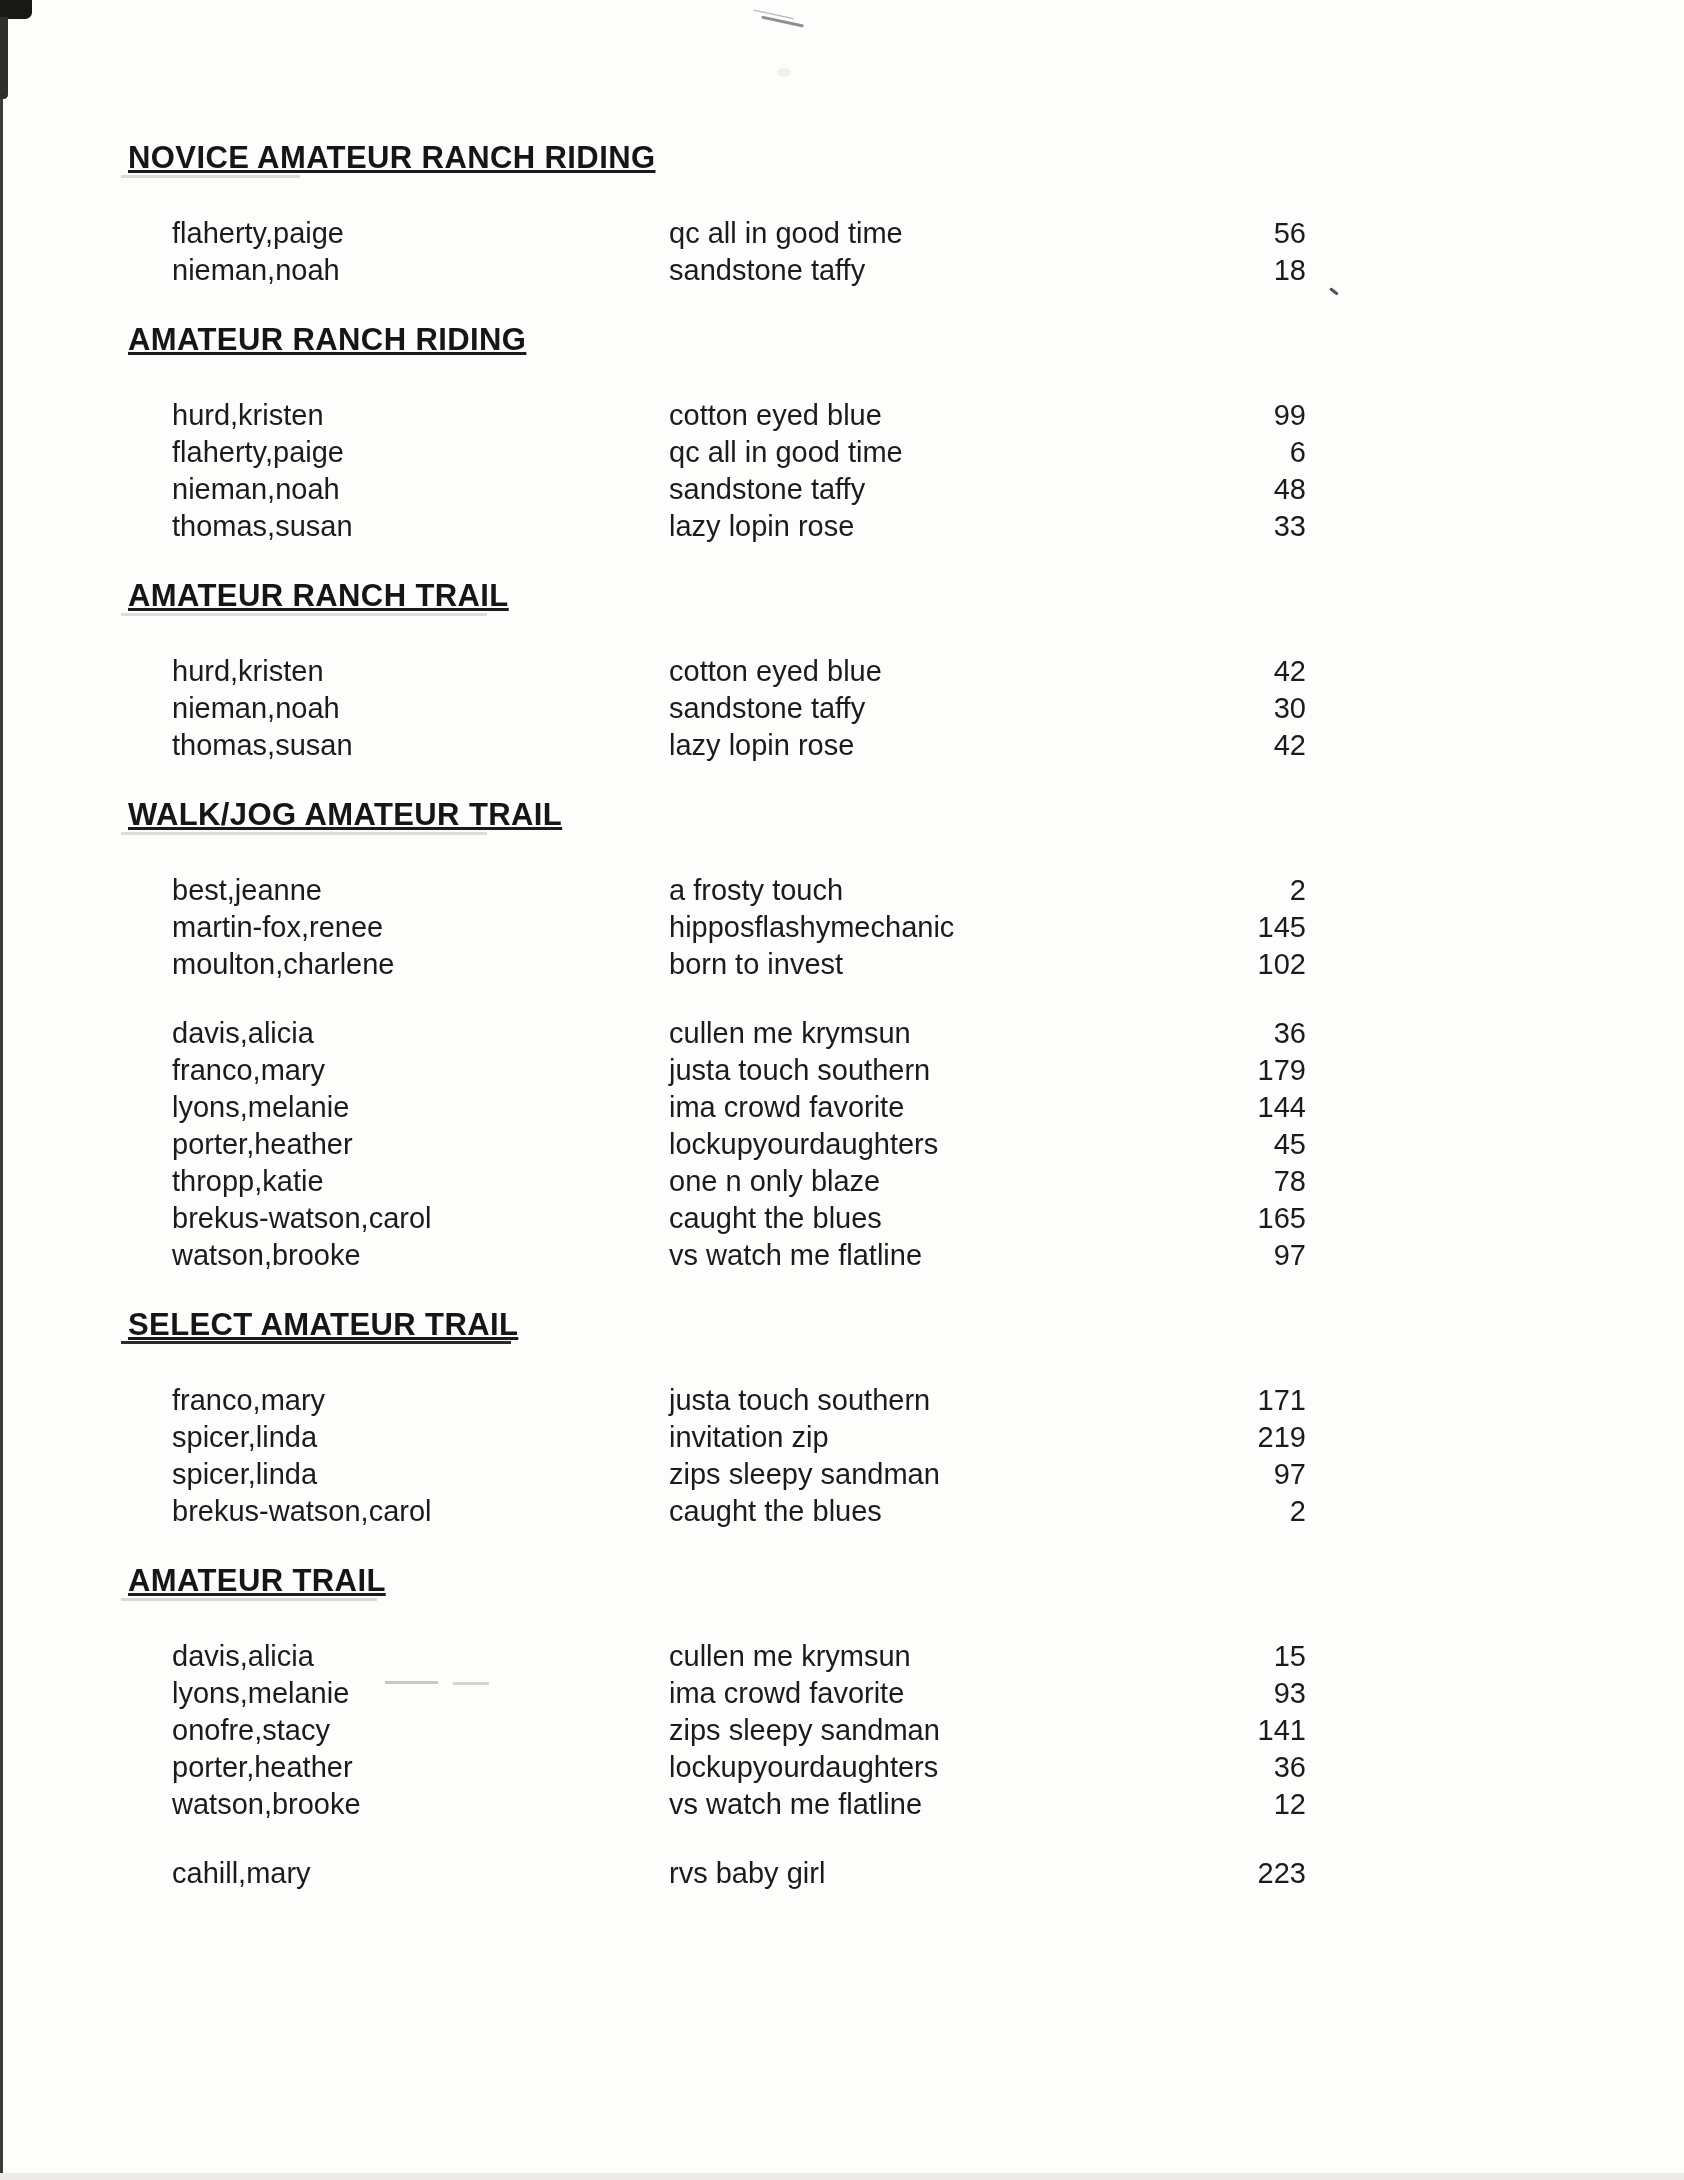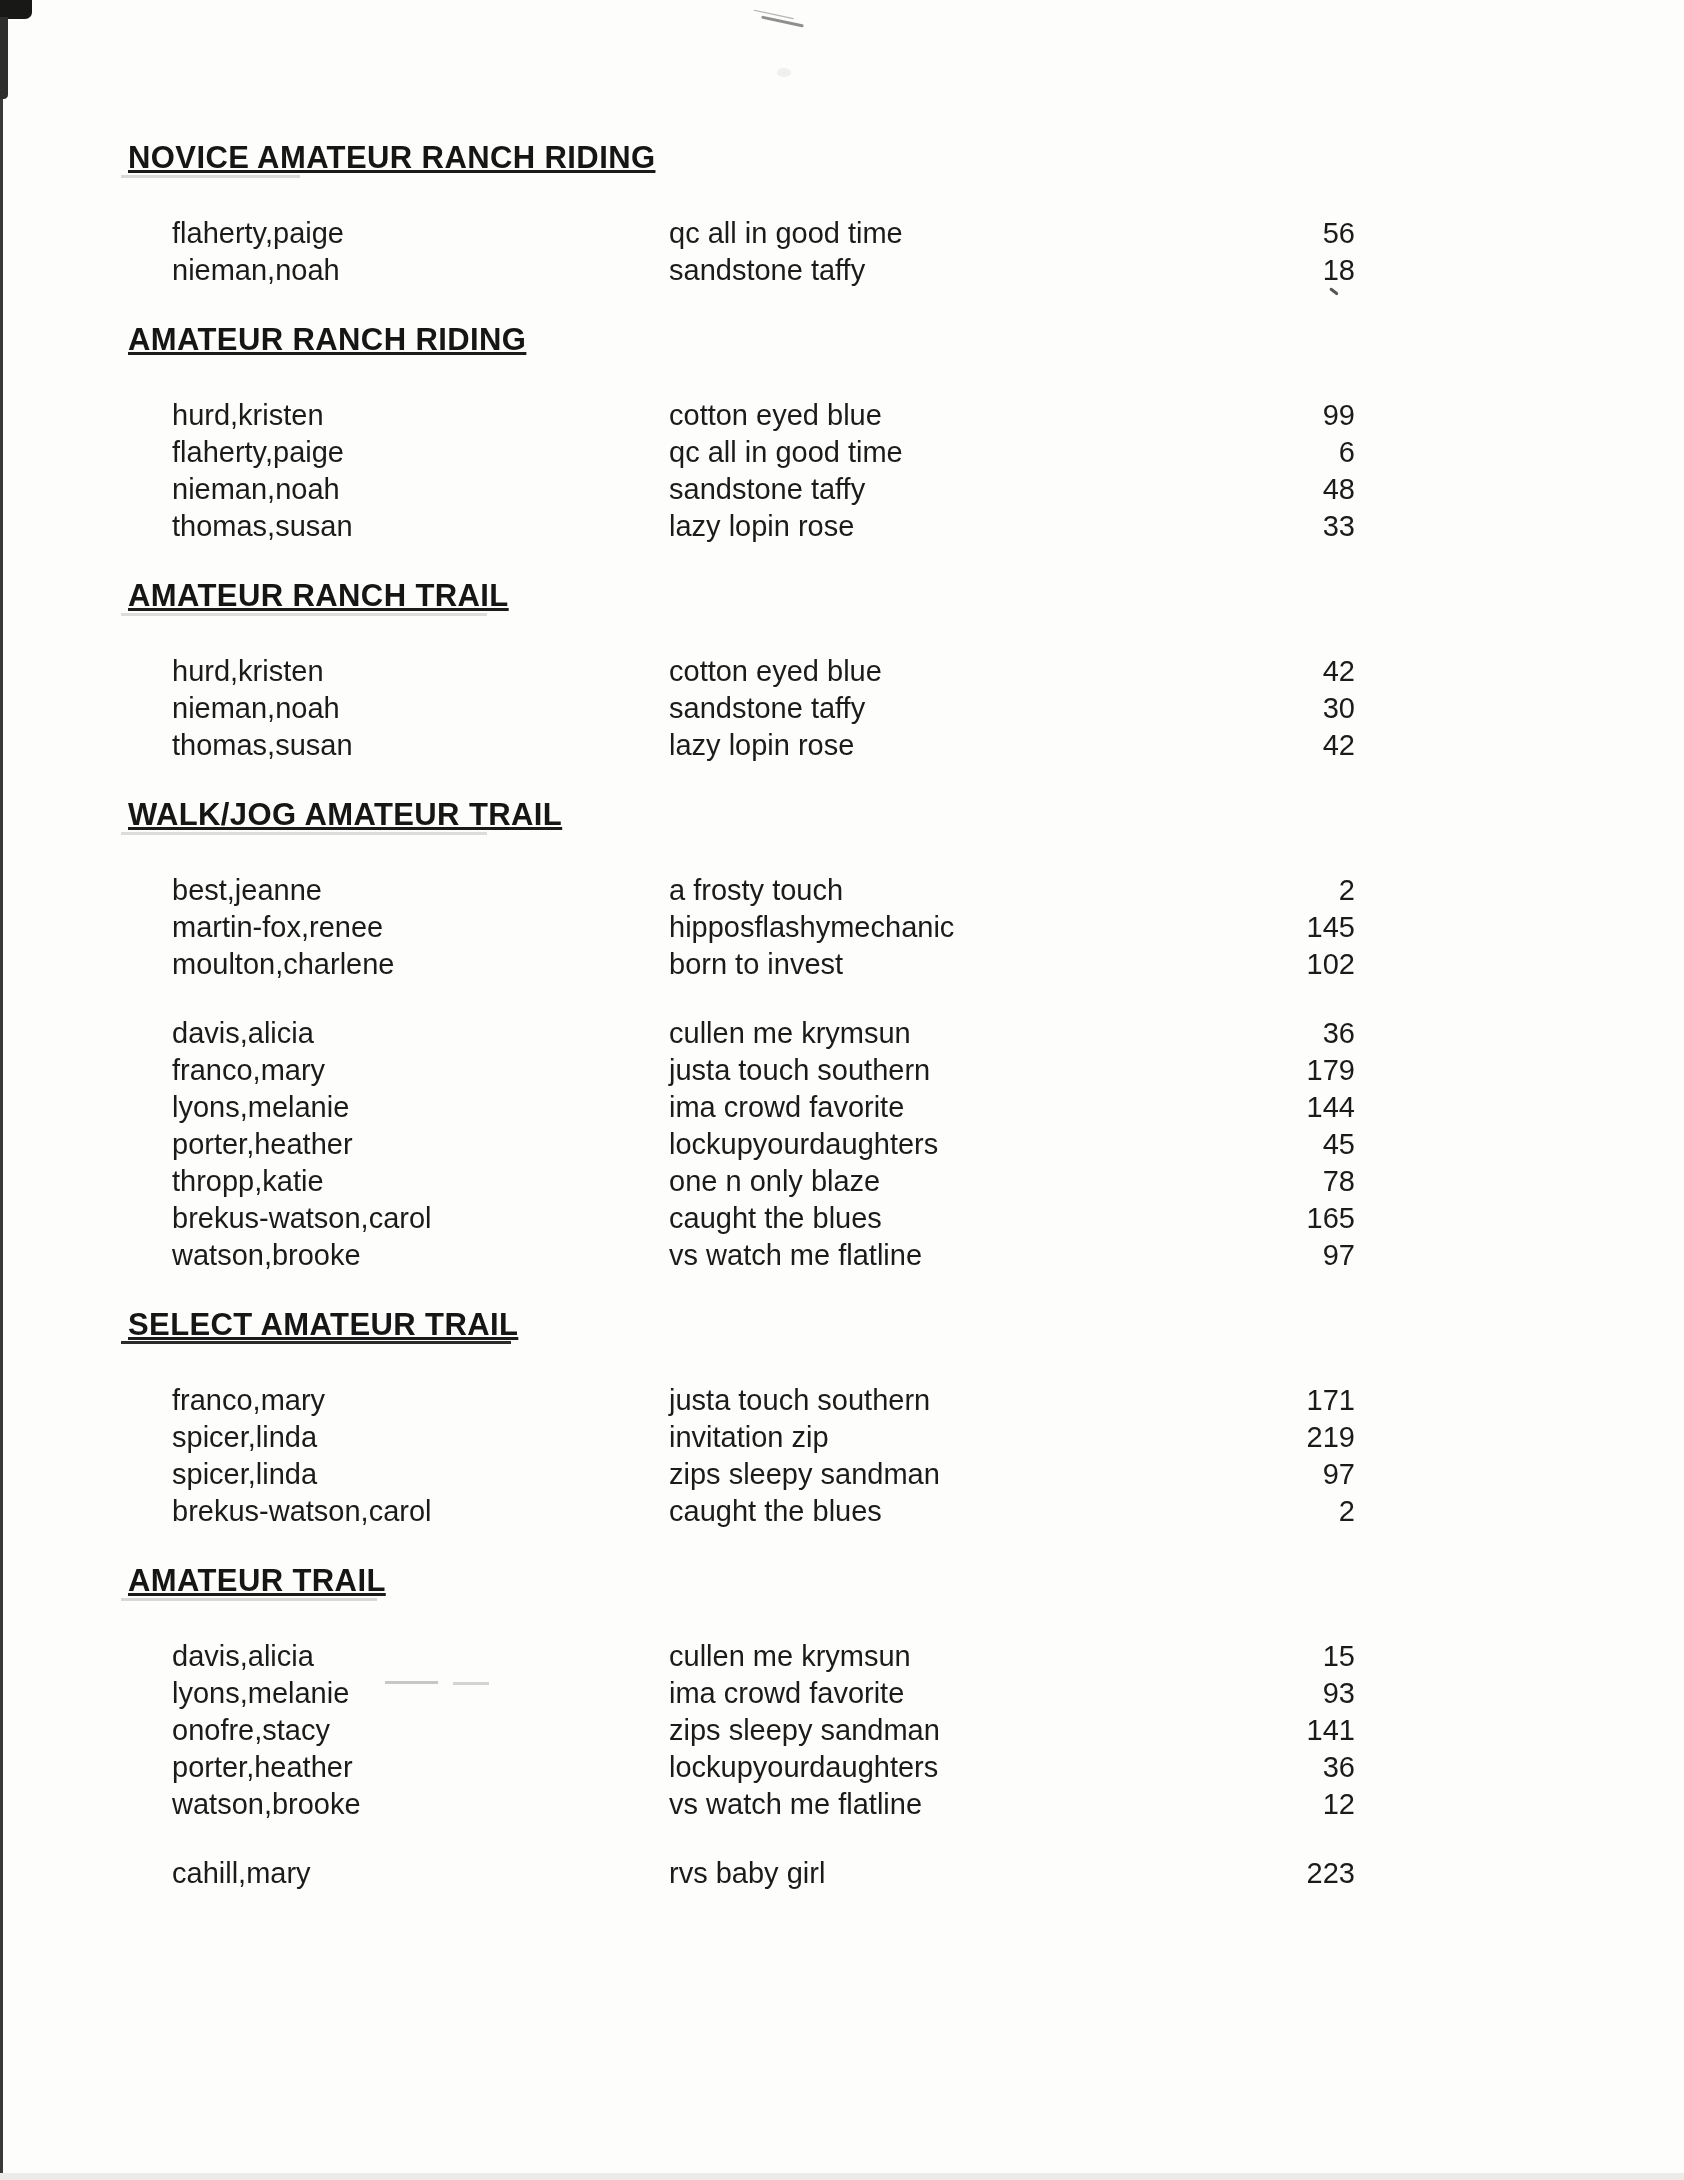--- a/index.html
+++ b/index.html
@@ -108,21 +108,21 @@
 
   .row {
     position: relative;
     height: 37px;
     line-height: 37px;
     font-size: 29px;
     white-space: nowrap;
   }
   .rider  { position: absolute; left: 0; margin-left: 44px; }
   .horse  { position: absolute; left: 541px; }
-  .num    { position: absolute; left: 971px; width: 256px; text-align: right; }
+  .num    { position: absolute; left: 922px; width: 256px; text-align: right; }
 </style>
 </head>
 <body>
 
 <div class="edge-line-left"></div>
 <div class="corner-blob"></div>
 <div class="corner-strip"></div>
 <div class="top-smudge"></div>
 <div class="top-smudge-2"></div>
 <div class="tick-under-21"></div>

